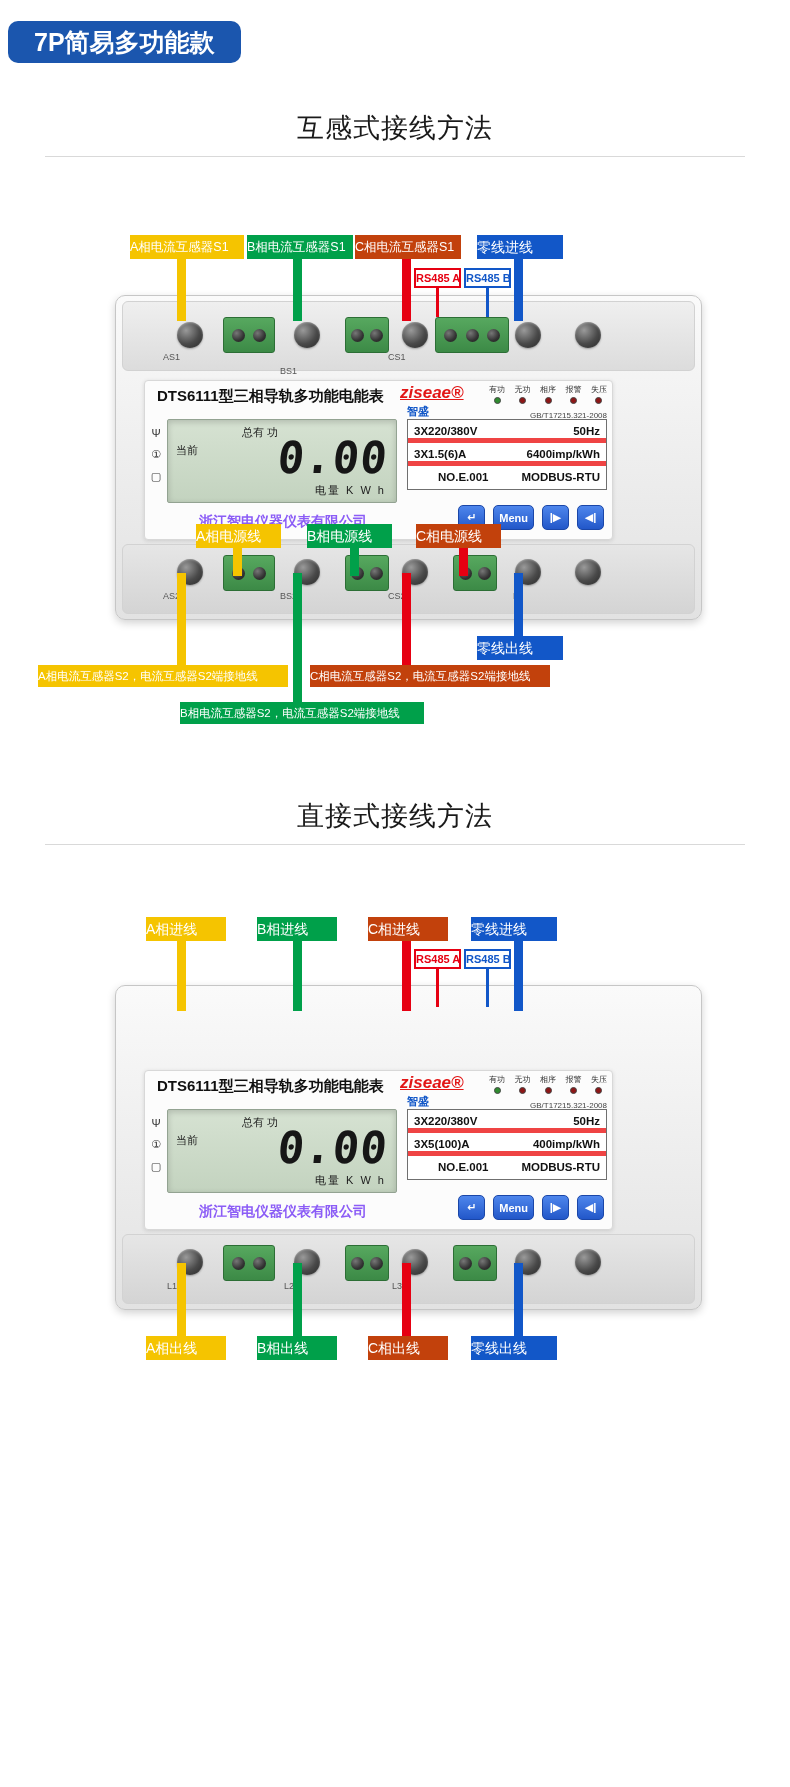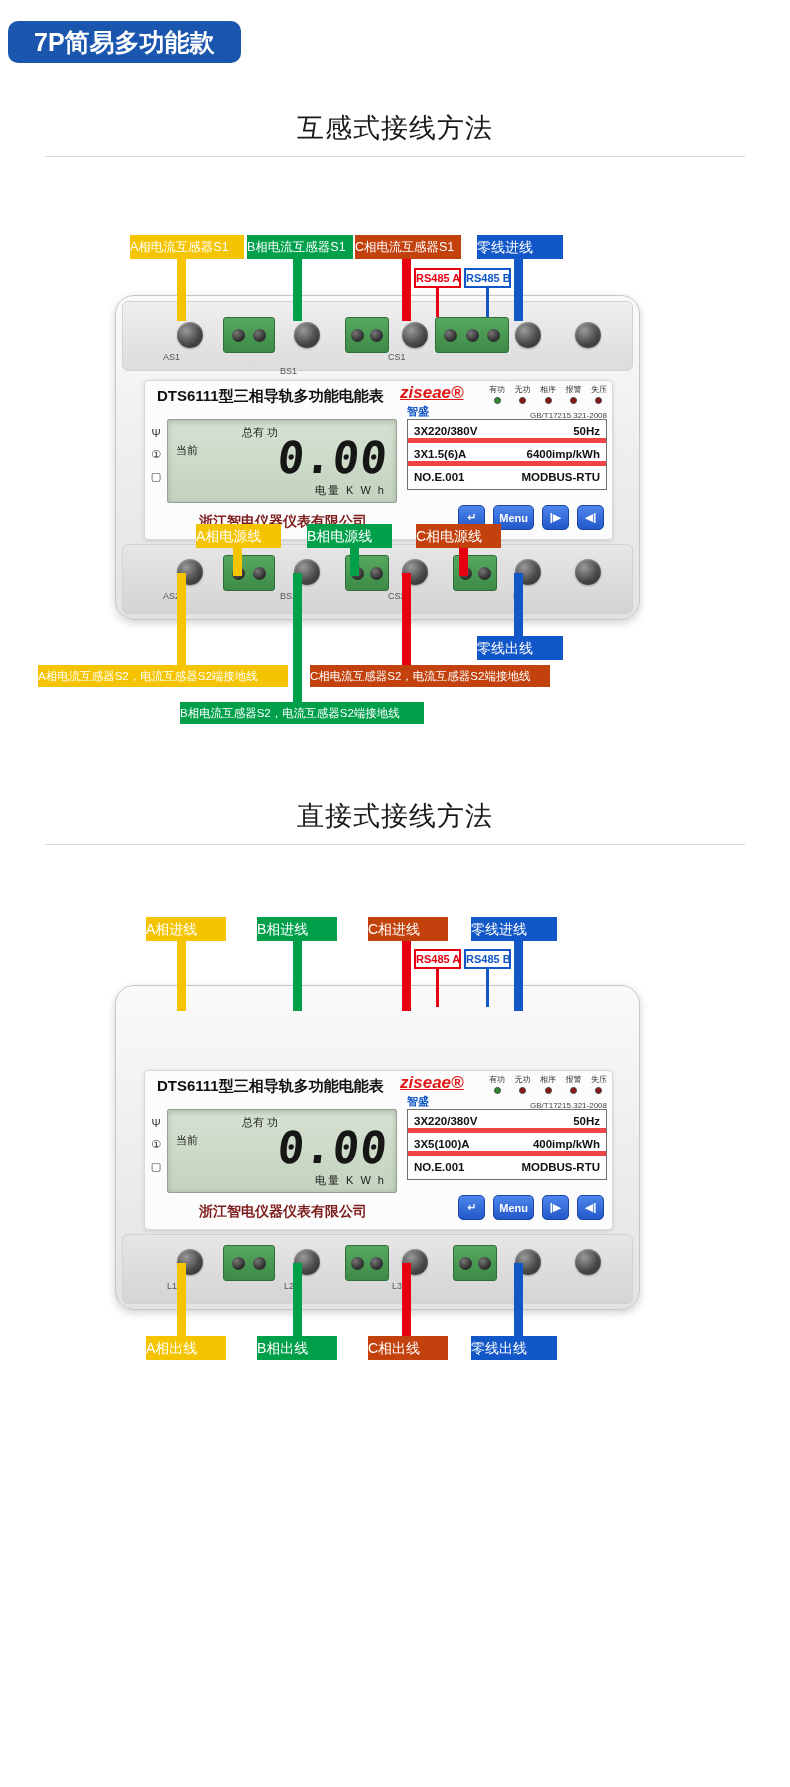--- a/index.html
+++ b/index.html
@@ -23,22 +23,22 @@
 
   .rs { position: absolute; height: 20px; line-height: 16px; text-align: center; font-size: 11px; font-weight: bold;
         background: #fff; z-index: 5; white-space: nowrap; }
   .rs-r { border: 2px solid #E60012; color: #E60012; }
   .rs-b { border: 2px solid #1257C8; color: #1257C8; }
 
   .vline { position: absolute; width: 9px; z-index: 4; }
   .wline { position: absolute; width: 3px; z-index: 4; }
   .c-y { background: #F5C400; } .c-g { background: #00A04A; } .c-r { background: #E60012; } .c-b { background: #1257C8; }
 
-  .meter { position: absolute; width: 525px; height: 325px; background: linear-gradient(#fafafa, #e2e2e2);
-           border: 1px solid #c6c6c6; border-radius: 19px; box-shadow: 0 3px 8px rgba(0,0,0,.18); z-index: 1; }
+  .meter { position: absolute; width: 587px; height: 325px; background: linear-gradient(#fafafa, #e2e2e2);
+           border: 1px solid #c6c6c6; border-radius: 10px; box-shadow: 0 3px 8px rgba(0,0,0,.18); z-index: 1; }
   .strip { position: absolute; left: 6px; right: 6px; height: 70px; background: linear-gradient(#efefef, #dcdcdc);
            border: 1px solid #d2d2d2; border-radius: 6px; }
   .strip.top { top: 5px; }
   .strip.bottom { bottom: 5px; background: linear-gradient(#e6e6e6, #d4d4d4); }
   .screw { position: absolute; width: 26px; height: 26px; border-radius: 50%;
            background: radial-gradient(circle at 35% 32%, #9a9a9a, #4a4a4a 55%, #262626);
            box-shadow: inset 0 1px 2px rgba(255,255,255,.35), 0 1px 2px rgba(0,0,0,.3); }
   .strip.top .screw { top: 20px; }
   .strip.bottom .screw { top: 14px; }
   .gblock { position: absolute; height: 36px; background: linear-gradient(#57a85f, #3c8a46);
@@ -67,23 +67,23 @@
          background: linear-gradient(#d6e2d2, #c3d3bf); border: 1px solid #93a392; border-radius: 2px;
          box-shadow: inset 0 2px 6px rgba(0,0,0,.18); }
   .lcd-mode { position: absolute; left: 8px; top: 23px; font-size: 11px; color: #1c1c1c; }
   .lcd-kind { position: absolute; left: 74px; top: 5px; font-size: 11px; color: #1c1c1c; }
   .lcd-val { position: absolute; right: 8px; top: 12px; font-family: "DejaVu Sans Mono", monospace; font-size: 44px;
              font-weight: bold; color: #161616; transform: skewX(-6deg); letter-spacing: 1px; }
   .lcd-unit { position: absolute; right: 10px; bottom: 4px; font-size: 11px; color: #1c1c1c; letter-spacing: 2px; }
   .specs { position: absolute; left: 262px; top: 38px; width: 200px; border: 1px solid #6f6f6f; background: #fff; }
   .spec-row { display: flex; justify-content: space-between; padding: 0 6px; height: 23px; line-height: 22px;
               font-size: 11.5px; font-weight: bold; color: #111; border-bottom: 5px solid #ef4444; white-space: nowrap; }
-  .spec-row:last-child { border-bottom: none; }
+  .spec-row:last-child { border-bottom: none; margin-left: 24px; }
   .company { position: absolute; left: 22px; top: 132px; width: 232px; text-align: center; font-size: 14px;
-             font-weight: bold; color: #7f1d1d; white-space: nowrap; }
+             font-weight: bold; color: #8b5cf6; white-space: nowrap; }
   .btns { position: absolute; right: 8px; top: 124px; display: flex; gap: 8px; }
   .btn { min-width: 27px; height: 25px; padding: 0 5px; background: linear-gradient(#4e86ec, #2257C9);
          border: 1px solid #1a46a8; border-radius: 5px; color: #fff; font-size: 11px; font-weight: bold;
          display: flex; align-items: center; justify-content: center; white-space: nowrap; }
 </style>
 </head>
 <body>
 
 <div class="page">
 

